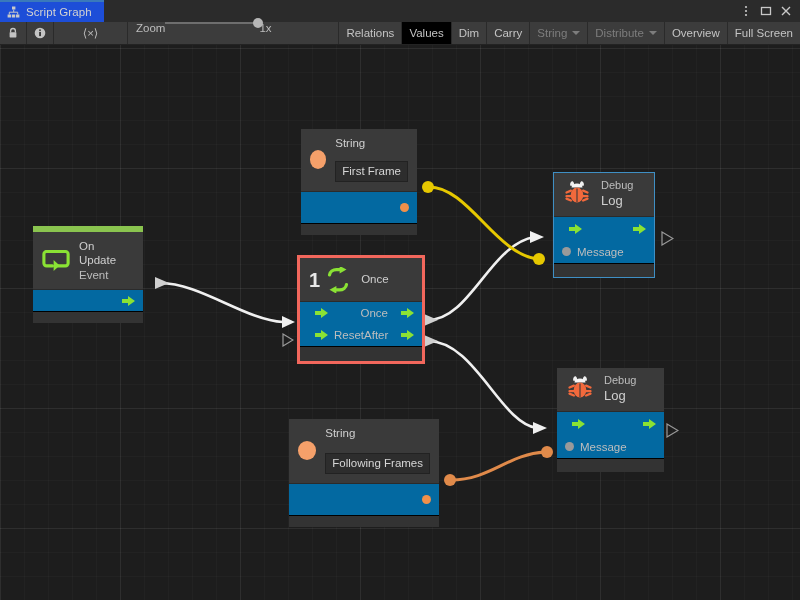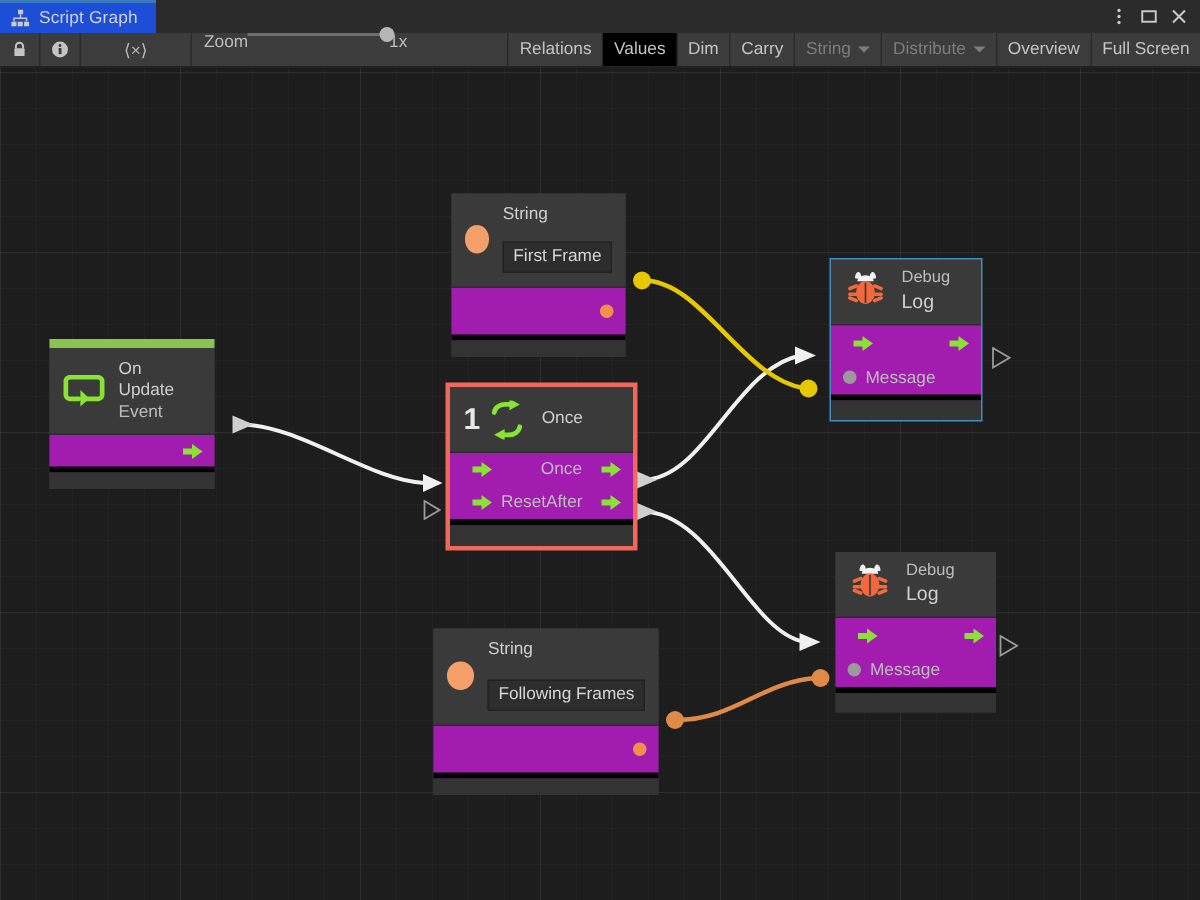--- a/index.html
+++ b/index.html
@@ -124,22 +124,22 @@
     display: flex; align-items: center; gap: 9px;
     padding: 7px 9px 7px 9px;
     background: #3a3a3a;
     border-bottom: 1px solid #2b2b2b;
     box-sizing: border-box;
   }
   .node-title { line-height: 1.25; }
   .node-title .t1 { font-size: 11.5px; color: #cfcfcf; display:block; }
   .node-title .t2 { font-size: 11.5px; color: #bdbdbd; display:block; }
   .node-body {
-    background: #a21caf;
-    border-bottom: 4px solid #000000;
+    background: #0369a1;
+    border-bottom: 1px solid #000000;
     box-sizing: border-box;
   }
   .node-foot {
     background: #333333; height: 11px; box-sizing: border-box;
   }
   .port-row {
     display: flex; align-items: center; justify-content: space-between;
     height: 21px; padding: 0 8px; box-sizing: border-box;
   }
   .port-left, .port-right { display: flex; align-items: center; gap: 6px; }

